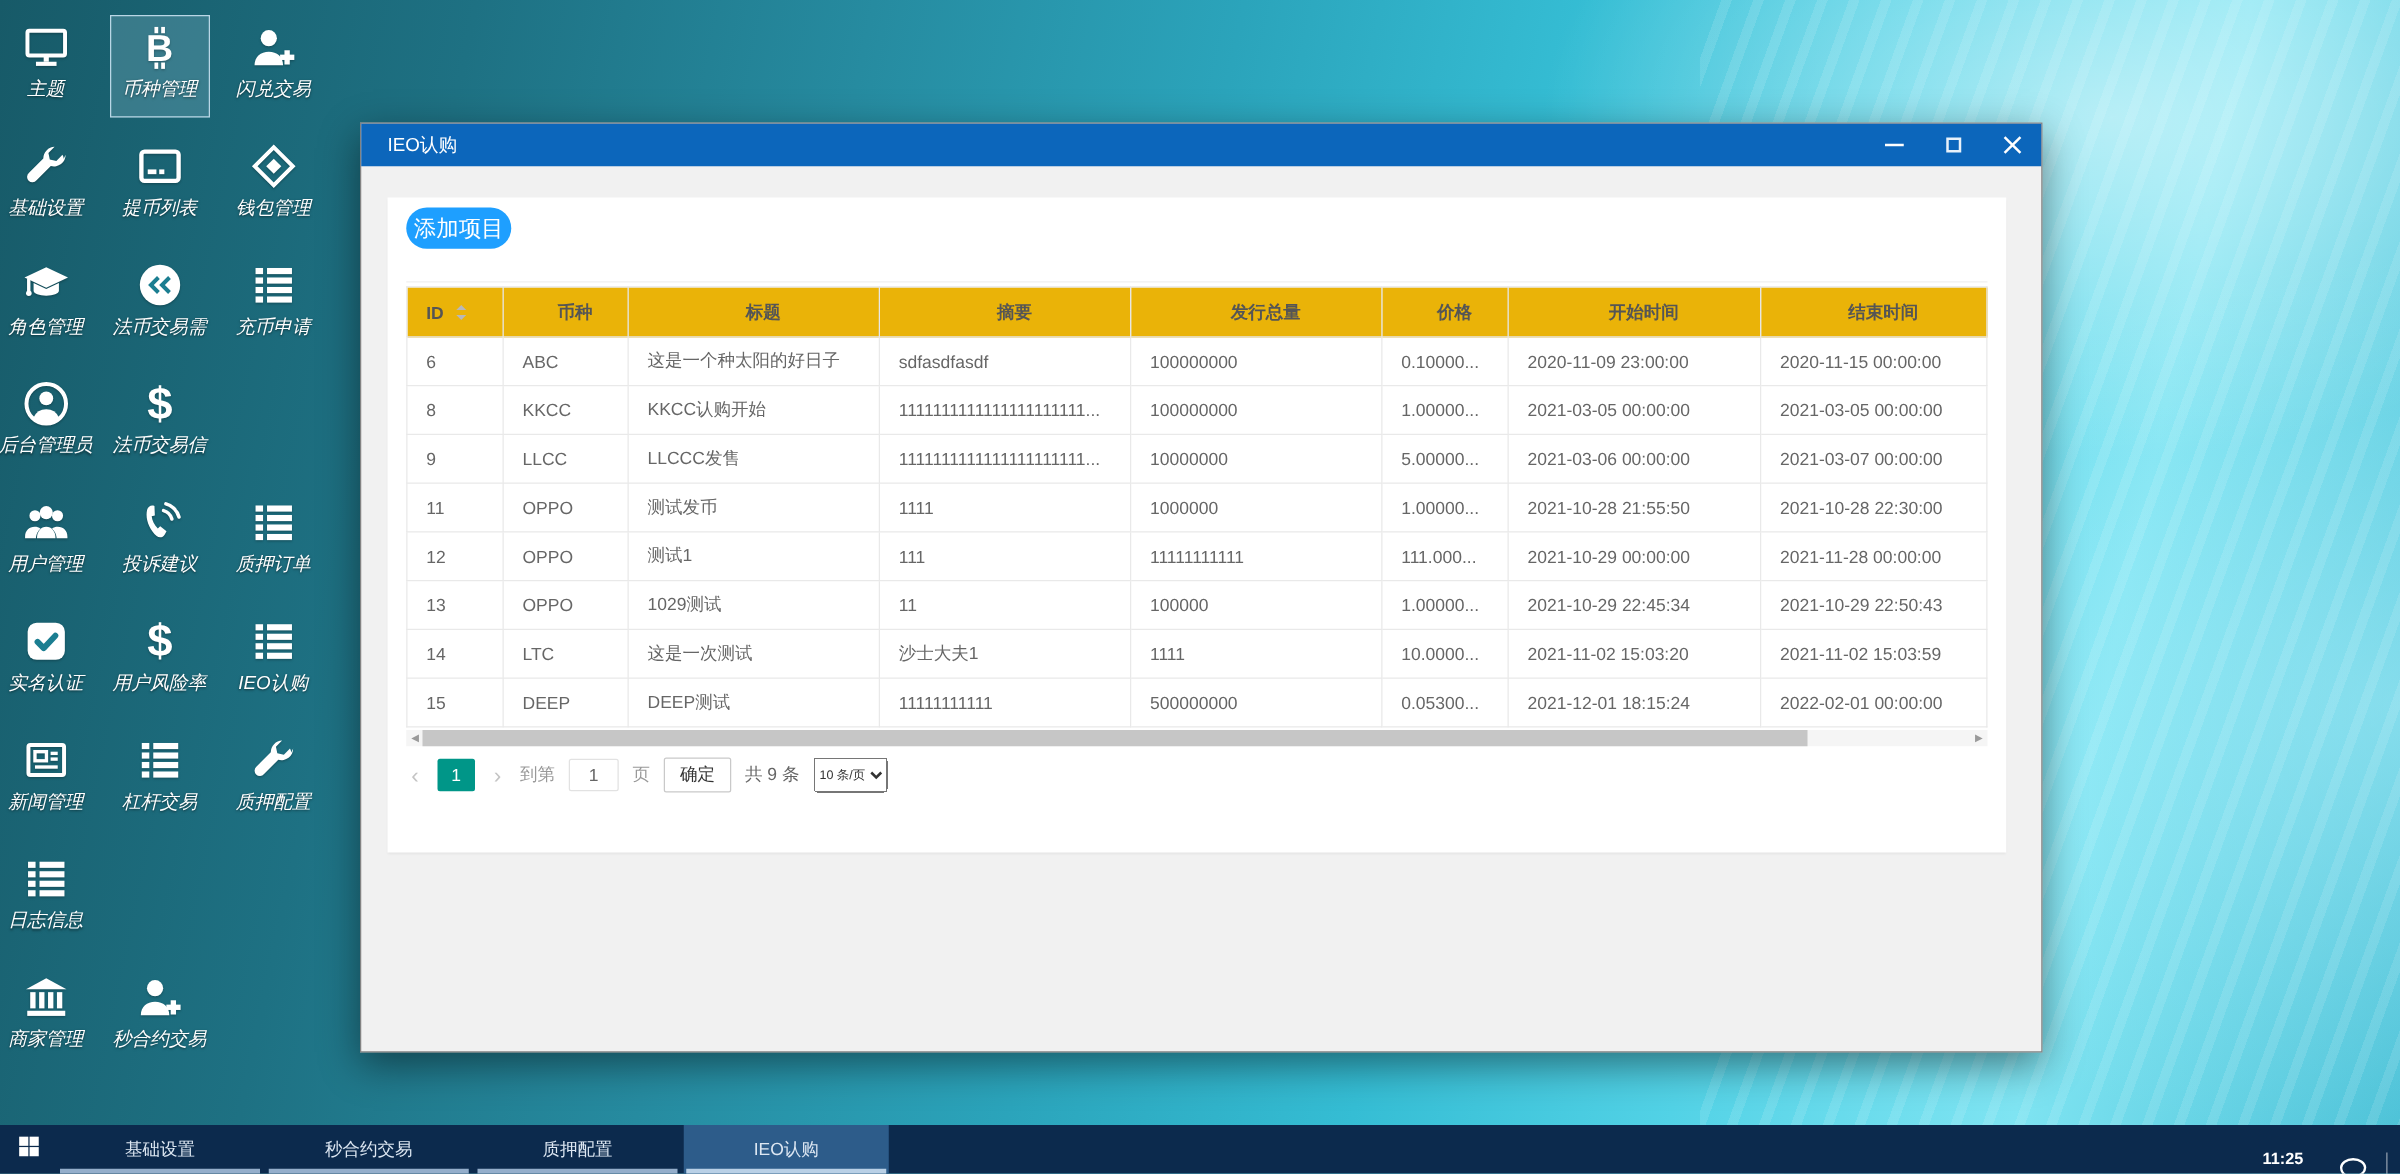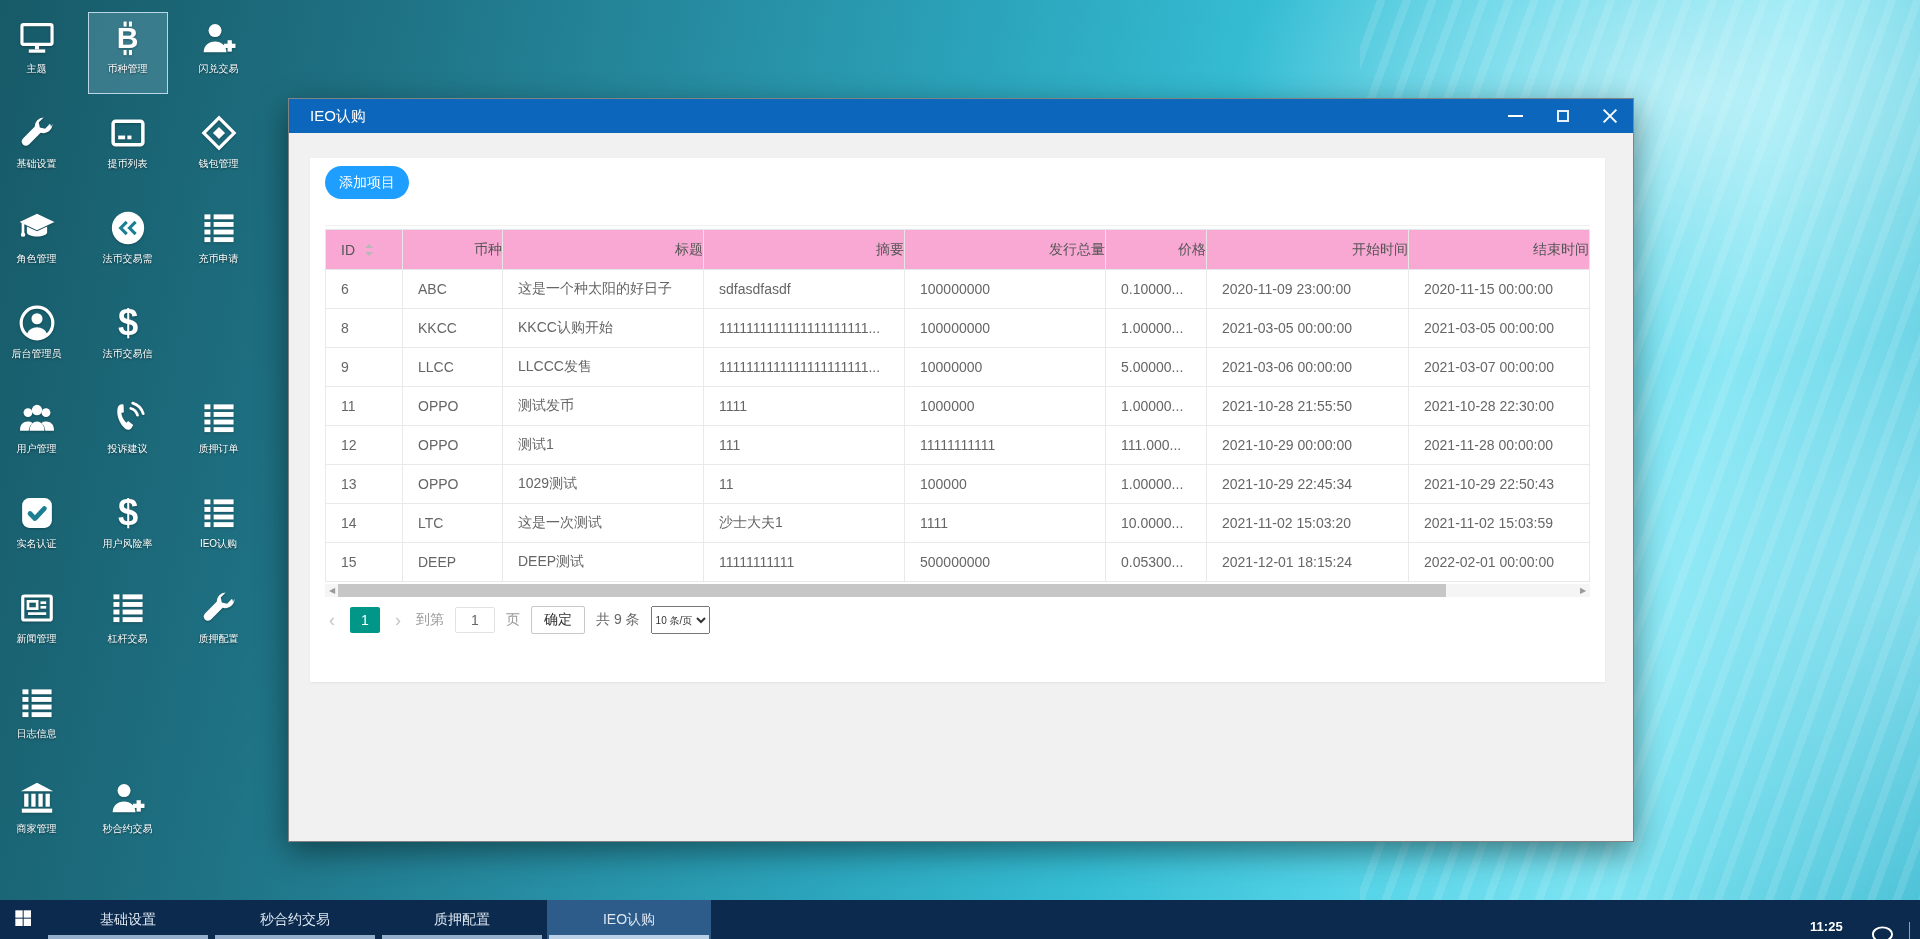--- a/index.html
+++ b/index.html
@@ -18,43 +18,43 @@
   .dgrid { position:absolute; left:-9px; top:12px; display:grid;
     grid-template-columns:repeat(3,91px); grid-auto-rows:95px; grid-auto-flow:column;
     grid-template-rows:repeat(9,95px); }
   .dcell { width:91px; height:95px; display:flex; justify-content:center; }
   .dcell-inner { width:80px; height:82px; display:flex; flex-direction:column; align-items:center;
     padding-top:5px; gap:4px; border:1px solid transparent; }
   .dcell.selected .dcell-inner { border:1px solid rgba(200,225,240,.9); background:rgba(140,190,210,.28); }
   .dicon { width:40px; height:40px; display:flex; align-items:center; justify-content:center;
     filter:drop-shadow(0 1px 1px rgba(0,0,0,.25)); }
   .dicon svg { width:38px; height:38px; }
-  .dlabel { color:#fff; font-size:10px; white-space:nowrap; text-shadow:0 1px 2px rgba(0,0,0,.55); }
+  .dlabel { color:#fff; font-size:15px; white-space:nowrap; text-shadow:0 1px 2px rgba(0,0,0,.55);font-style:italic; }
 
   
   .window { position:absolute; left:288px; top:98px; width:1346px; height:744px;
     background:#f1f1f1; border:1px solid rgba(40,40,40,.55); box-shadow:0 10px 30px rgba(0,0,0,.45); }
   .titlebar { height:34px; background:#0c66bb; display:flex; align-items:center; padding-left:21px; }
   .titlebar .wtitle { color:#fff; font-size:15px; }
   .wcontrols { margin-left:auto; display:flex; height:100%; }
   .wctrl { width:47px; height:100%; display:flex; align-items:center; justify-content:center; cursor:pointer; }
   .ic-min { width:15px; height:2px; background:#fff; }
   .ic-max { width:12px; height:12px; border:2px solid #e8f1fa; }
   .ic-close { position:relative; width:16px; height:16px; }
   .ic-close:before,.ic-close:after { content:""; position:absolute; left:-1px; top:7px; width:18px; height:2px; background:#fff; }
   .ic-close:before { transform:rotate(45deg); } .ic-close:after { transform:rotate(-45deg); }
 
   .panel { position:absolute; left:21px; top:59px; width:1295px; height:524px; background:#fff;
     box-shadow:0 1px 2px rgba(0,0,0,.06); padding:8px 15px 0 15px; }
   .add-btn { display:inline-flex; align-items:center; justify-content:center; width:84px; height:33px;
-    background:#1e9fff; color:#fff; font-size:14px; border:none; border-radius:17px; cursor:pointer; }
+    background:#1e9fff; color:#fff; font-size:18px; border:none; border-radius:17px; cursor:pointer; }
   .divider { margin-top:26px; border-top:1px solid #f0f0f0; }
 
   table.tbl { margin-top:3px; width:1265px; border-collapse:collapse; table-layout:fixed; font-size:14px; }
-  .tbl th { height:40px; background:#f9a8d4; color:#555; font-weight:normal; text-align:right;
+  .tbl th { height:40px; background:#eab308; color:#555; font-weight:bold; text-align:center;
     padding-left:15px; border:1px solid #e6e6e6; }
   .tbl td { height:39px; color:#666; padding-left:15px; border:1px solid #e9e9e9; background:#fff;
     white-space:nowrap; overflow:hidden; }
   .th-id { display:flex; align-items:center; gap:9px; }
   .sort svg { display:block; }
 
   .hscroll { margin-top:2px; width:1265px; height:13px; background:#f5f5f5; position:relative; }
   .hs-arrow { position:absolute; top:0; width:14px; height:13px; display:flex; align-items:center; justify-content:center; color:#9a9a9a; font-size:8px; }
   .hs-arrow.left { left:0; } .hs-arrow.right { right:0; }
   .hs-thumb { position:absolute; left:13px; top:0; width:1108px; height:13px; background:#c6c6c6; }

